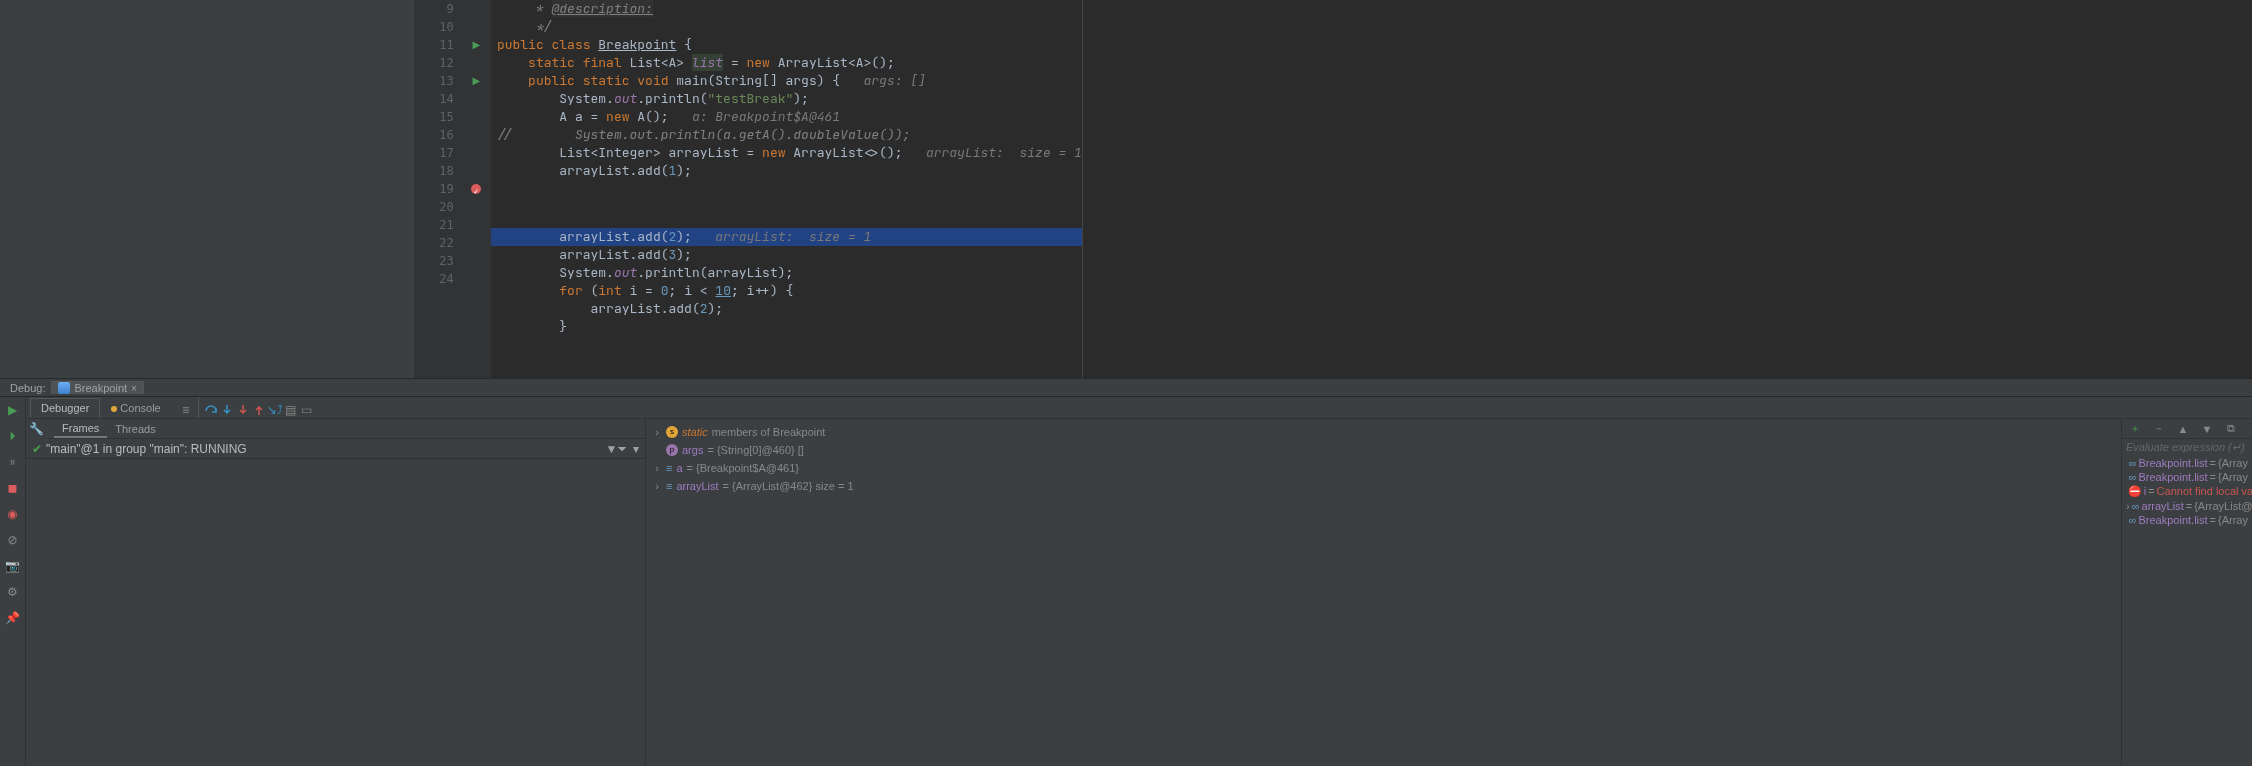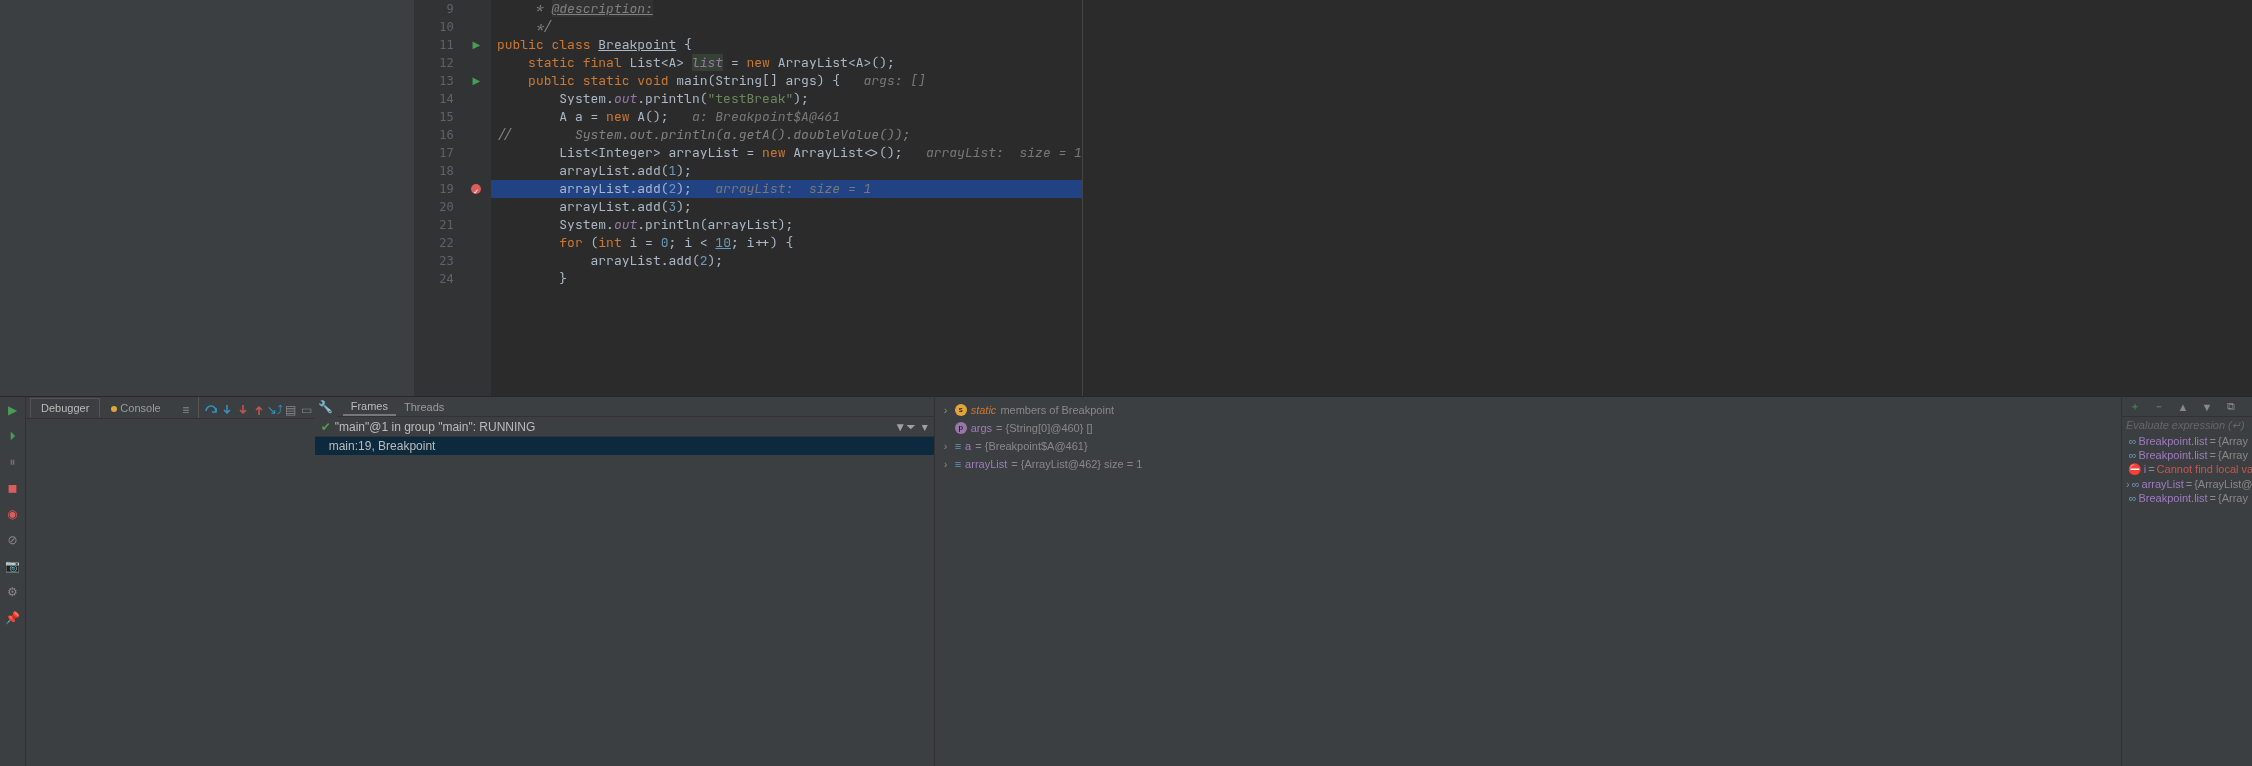--- a/index.html
+++ b/index.html
@@ -12,21 +12,21 @@
   .editor-left-pad { width: 455px; background: #3c3f41; border-right: 1px solid #323232; }
   .gutter { width: 50px; background: #313335; text-align: right; color: #606366; padding-right: 8px; line-height: 18px; font-family: Consolas, monospace; font-size: 12px; position: relative; }
   .gutter-row { height: 18px; position: relative; }
   .gutter-icons { width: 32px; background: #313335; line-height: 18px; position: relative; }
   .icon-cell { height: 18px; display: flex; align-items: center; justify-content: center; }
   .run-tri { color: #499c54; font-size: 10px; }
   .bp-dot { width: 10px; height: 10px; border-radius: 50%; background: #db5c5c; position: relative; }
   .bp-dot::after { content:"✓"; color: #fff; font-size: 7px; position: absolute; left: 2px; top: -1px; }
   .code { flex: 1; line-height: 18px; white-space: pre; position: relative; color: #a9b7c6; }
   .code-row { height: 18px; padding-left: 6px; }
-  .code-row.highlight { background: #214283; }
+  .code-row.highlight { background: #214283; margin-top: 48px; }
   .right-margin { width:1282px; border-left:1px solid #444; background:#2b2b2b; }
 
   .kw { color: #cc7832; }
   .str { color: #6a8759; }
   .num { color: #6897bb; }
   .static-f { color: #9876aa; font-style: italic; }
   .com { color: #808080; font-style: italic; }
   .inlay { color: #787878; font-style: italic; }
   .id-u { text-decoration: underline; }
   .tag { color:#808080; font-style:italic; text-decoration:underline; background:#323232;text-align:center;}
@@ -36,21 +36,21 @@
   .debug-title .tab { margin-left: 6px; padding: 0 6px; background: #4e5254; border:1px solid #555; border-bottom:none; display:flex; align-items:center; gap:4px;}
   .debug-title .x { color:#a0a0a0; font-size:10px; }
   .tw-icon { width:12px; height:12px; display:inline-block; background: linear-gradient(#6badf7,#3d7fc9); border-radius:2px; }
   
   .debug-body { display:flex; flex:0 0 370px; background:#3c3f41; border-top:1px solid #282828; }
   .debug-side { width: 26px; background:#3c3f41; display:flex; flex-direction:column; align-items:center; padding-top:4px; gap:8px; border-right:1px solid #323232;}
   .side-btn { width:18px; height:18px; display:flex; align-items:center; justify-content:center; color:#a0a0a0; cursor:pointer;}
   .green { color:#499c54; }
   .redc { color:#db5c5c; }
   
-  .debug-main { flex:1; display:flex; }
+  .debug-main { flex:1; display:flex; flex-direction:column; }
   .debug-tabs { height:22px; display:flex; align-items:flex-end; padding-left:4px; gap:0; border-bottom:1px solid #323232;}
   .dtab { padding: 3px 10px; color:#9b9b9b; font-size:11px; border:1px solid transparent; cursor:pointer;}
   .dtab.active { color:#bbbbbb; border:1px solid #555; border-bottom:1px solid #3c3f41; background:#3c3f41;}
   .dtab .dot { width:6px; height:6px; border-radius:50%; background: #e2a53a; display:inline-block; margin-right:3px; vertical-align:middle;}
   .tb-ic { width:16px; height:16px; display:flex; align-items:center; justify-content:center; }
   
   .panes { display:flex; flex:1; min-height:0; }
   .frames-pane { width: 620px; border-right:1px solid #323232; display:flex; flex-direction:column; }
   .frames-tabs { height:20px; display:flex; gap:0; padding-left:6px; align-items:center; color:#9b9b9b; font-size:11px; border-bottom:1px solid #323232;}
   .ftab { padding:2px 8px; }
@@ -123,20 +123,28 @@
         <div class="icon-cell"></div>
         <div class="icon-cell"></div>
         <div class="icon-cell"></div>
         <div class="icon-cell"></div>
         <div class="icon-cell"></div>
       </div>
     <div class="code mono" id="code"><div class="code-row">     <span class="com">* </span><span class="tag">@description:</span></div><div class="code-row">     <span class="com">*/</span></div><div class="code-row"><span class="kw">public class</span> <span class="id-u">Breakpoint</span> {</div><div class="code-row">    <span class="kw">static final</span> List&lt;A&gt; <span class="static-f" style="background:#344134">list</span> = <span class="kw">new</span> ArrayList&lt;<span>A</span>&gt;();</div><div class="code-row">    <span class="kw">public static void</span> main(String[] args) {   <span class="inlay">args: []</span></div><div class="code-row">        System.<span class="static-f">out</span>.println(<span class="str">"testBreak"</span>);</div><div class="code-row">        A a = <span class="kw">new</span> A();   <span class="inlay">a: Breakpoint$A@461</span></div><div class="code-row"><span class="com">//        System.out.println(a.getA().doubleValue());</span></div><div class="code-row">        List&lt;Integer&gt; arrayList = <span class="kw">new</span> ArrayList&lt;&gt;();   <span class="inlay">arrayList:  size = 1</span></div><div class="code-row">        arrayList.add(<span class="num">1</span>);</div><div class="code-row highlight">        arrayList.add(<span class="num">2</span>);   <span class="inlay">arrayList:  size = 1</span></div><div class="code-row">        arrayList.add(<span class="num">3</span>);</div><div class="code-row">        System.<span class="static-f">out</span>.println(arrayList);</div><div class="code-row">        <span class="kw">for</span> (<span class="kw">int</span> i = <span class="num">0</span>; i &lt; <span class="num id-u">10</span>; i++) {</div><div class="code-row">            arrayList.add(<span class="num">2</span>);</div><div class="code-row">        }</div></div>
     <div class="right-margin"></div>
   </div>
 
+  <div class="debug-title">
+    <span>Debug:</span>
+    <div class="tab">
+      <span class="tw-icon"></span>
+      <span>Breakpoint</span>
+      <span class="x">×</span>
+    </div>
+  </div>
 
   <div class="debug-body">
     <div class="debug-side">
       <div class="side-btn green">▶</div>
       <div class="side-btn green">⏵</div>
       <div class="side-btn" style="color:#6e6e6e">⏸</div>
       <div class="side-btn redc">◼</div>
       <div class="side-btn redc">◉</div>
       <div class="side-btn" style="color:#888">⊘</div>
       <div class="side-btn" style="color:#888">📷</div>
@@ -189,23 +197,20 @@
             </div>
           </div>
           <div class="frames-top">
             <span class="chk">✔</span>
             <span>"main"@1 in group "main": RUNNING</span>
             <span class="drop">
               <span>▼⏷</span>
               <span>▾</span>
             </span>
           </div>
-          <div id="frameRows">
-              <div class="frame-row">main:19, Breakpoint</div>
-            </div>
         </div>
 
         <div class="vars-pane">
           <div class="vrow">
             <span class="exp">›</span>
             <span class="pill y">s</span>
             <span style="color:#cc7832;font-style:italic">static</span>
             <span class="vval">members of Breakpoint</span>
           </div>
           <div class="vrow">

